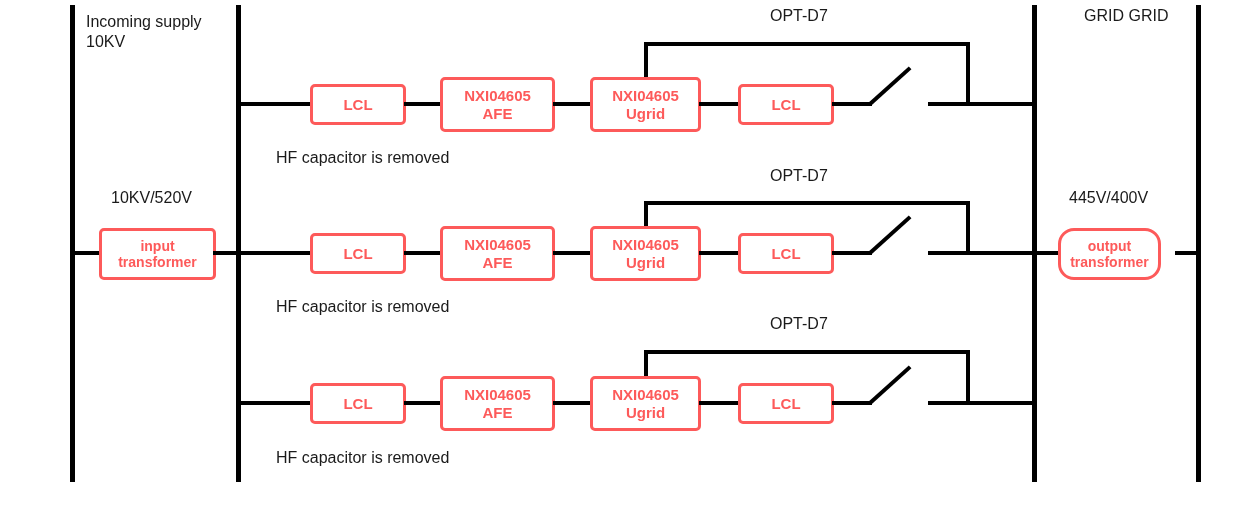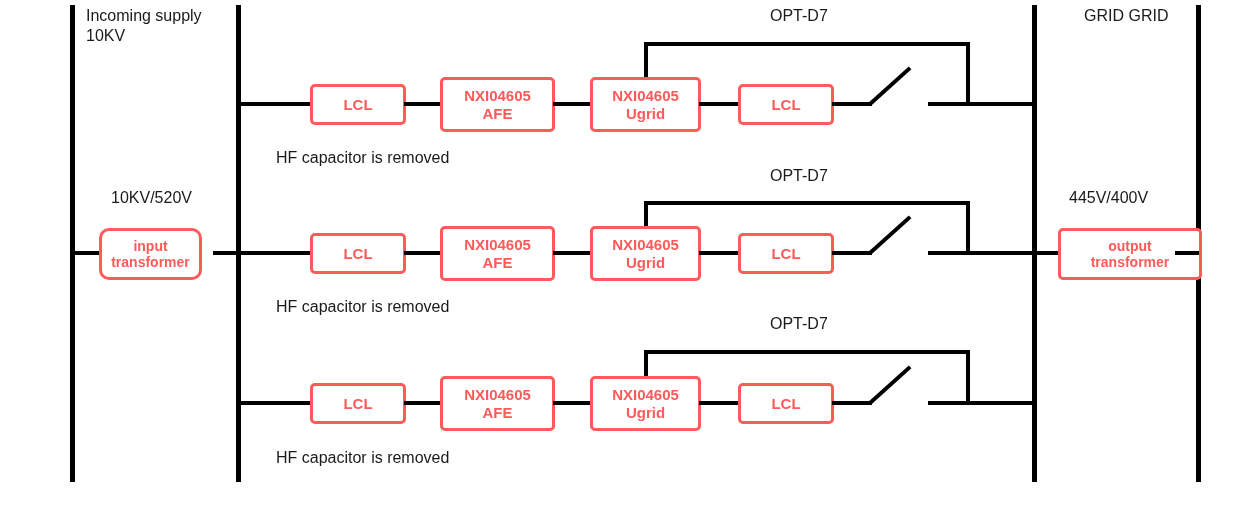--- a/index.html
+++ b/index.html
@@ -76,36 +76,36 @@
 </head>
 <body>
 
 <div id="diagram">
 
   <div class="busbar" style="left:70px; top:5px; height:477px;"></div>
   <div class="busbar" style="left:236px; top:5px; height:477px;"></div>
   <div class="busbar" style="left:1032px; top:5px; height:477px;"></div>
   <div class="busbar" style="left:1196px; top:5px; height:477px;"></div>
 
-  <div class="label" style="left:86px; top:6px;">Incoming supply
+  <div class="label" style="left:86px; top:12px;">Incoming supply
 10KV</div>
 
   <div class="label" style="left:1084px; top:6px;">GRID GRID</div>
 
   <div class="label" style="left:111px; top:188px;">10KV/520V</div>
 
   <div class="wire-h" style="left:70px; top:251px; width:32px;"></div>
-  <div class="box xfmr" style="left:99px; top:228px; width:103px; height:52px;border-radius:10px;">input
+  <div class="box xfmr" style="left:99px; top:228px; width:117px; height:52px;">input
 transformer</div>
   <div class="wire-h" style="left:213px; top:251px; width:26px;"></div>
 
   <div class="label" style="left:1069px; top:188px;">445V/400V</div>
 
   <div class="wire-h" style="left:1032px; top:251px; width:30px;"></div>
-  <div class="box xfmr" style="left:1058px; top:228px; width:144px; height:52px;">output
+  <div class="box xfmr" style="left:1058px; top:228px; width:103px; height:52px;border-radius:16px;">output
 transformer</div>
   <div class="wire-h" style="left:1175px; top:251px; width:24px;"></div>
 
   <div>
 
     <div class="label" style="left:770px; top:6px;">OPT-D7</div>
 
     <div class="wire-v" style="left:644px; top:42px; height:44px;"></div>
     <div class="wire-h" style="left:644px; top:42px; width:326px;"></div>
     <div class="wire-v" style="left:966px; top:42px; height:64px;"></div>

